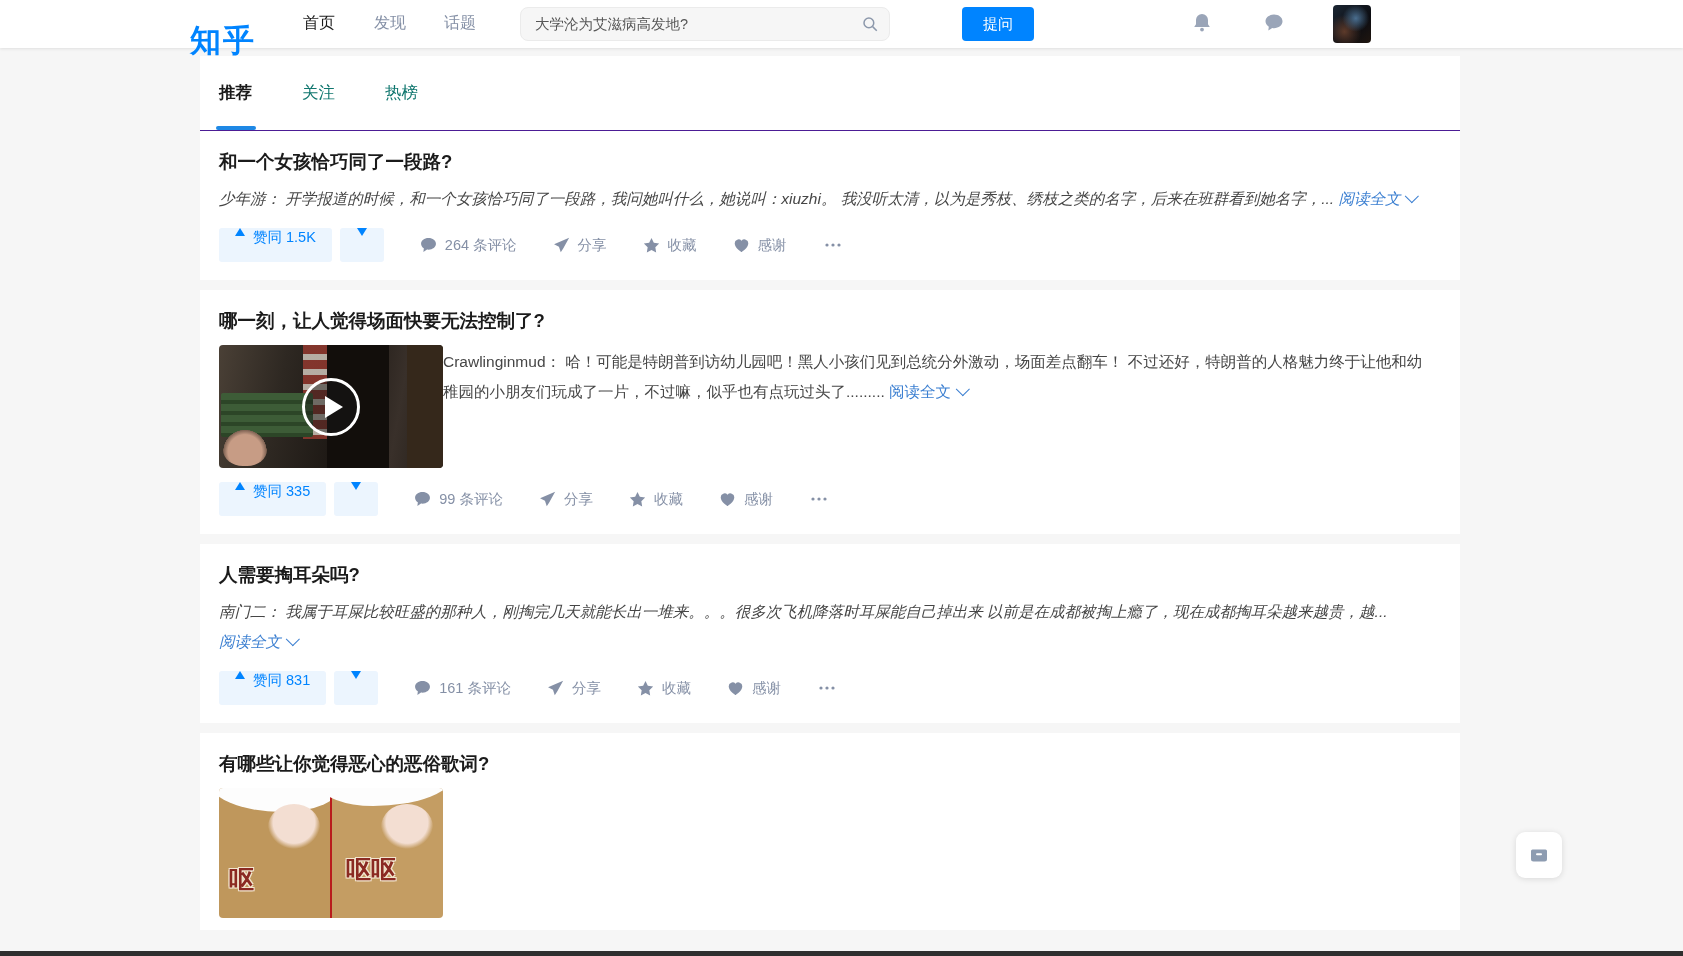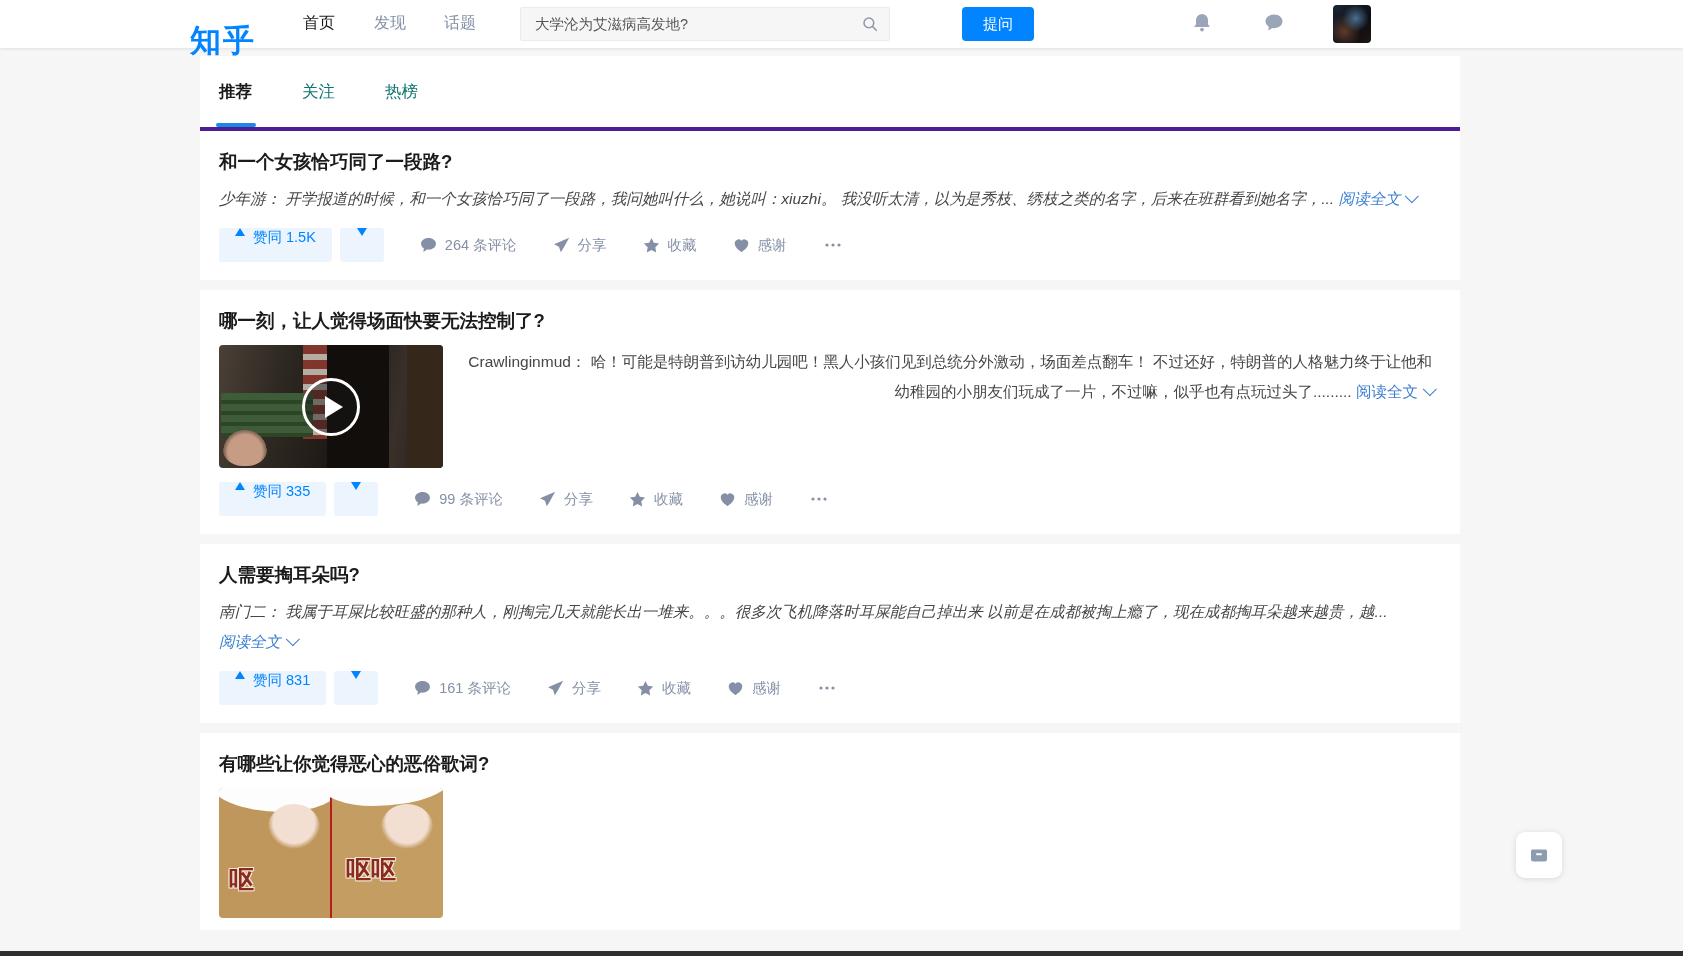--- a/index.html
+++ b/index.html
@@ -23,21 +23,21 @@
   }
   .nav-item {
     position:absolute; top:13px; font-size:16px; color:#8590a6; cursor:pointer;
   }
   .nav-item.active { color:#1a1a1a; }
   .nav-home { left:303px; }
   .nav-discover { left:374px; }
   .nav-topic { left:444px; }
   .search-box {
     position:absolute; left:520px; top:7px; width:370px; height:34px;
-    background:#f6f6f6; border:1px solid #ebebeb; border-radius:2px;
+    background:#f6f6f6; border:1px solid #ebebeb; border-radius:8px;
     display:flex; align-items:center; padding:0 10px 0 14px;
   }
   .search-input {
     flex:1; border:none; outline:none; background:transparent;
     font-size:14.5px; color:#565656; font-family:inherit;
   }
   .search-icon { width:18px; height:18px; color:#8c98ab; cursor:pointer; flex:0 0 auto; }
   .ask-btn {
     position:absolute; left:962px; top:7px; width:72px; height:34px;
     background:#0084ff; color:#fff; border:none; border-radius:4px;
@@ -53,21 +53,21 @@
       radial-gradient(circle at 60% 35%, #4a6e8f 0%, rgba(74,110,143,0) 40%),
       radial-gradient(circle at 30% 70%, #5d3a2a 0%, rgba(93,58,42,0) 45%),
       linear-gradient(140deg,#1b2633 0%, #0c0d12 60%, #20160f 100%);
   }
 
   
   .main { position:absolute; left:200px; top:56px; width:1260px; }
   .block { background:#fff; margin-bottom:10px; }
 
   .tabs { height:75px; display:flex; align-items:center; padding-left:19px;
-          border-bottom:4px solid #4c1d95; }
+          border-bottom:1px solid #4c1d95; }
   .tab { font-size:16.5px; color:#0f766e; margin-right:50px; cursor:pointer;
          position:relative; height:100%; display:flex; align-items:center; }
   .tab.active { font-weight:700; color:#1a1a1a; }
   .tab.active::after {
     content:""; position:absolute; left:50%; transform:translateX(-50%);
     bottom:0; width:40px; height:4px; background:#1e88e5; border-radius:2px;
   }
 
   .card { padding:18px 28px 12px 19px; }
   .card-title { font-size:18.5px; font-weight:700; color:#1b1b1b; cursor:pointer; }
@@ -75,21 +75,21 @@
     margin-top:10px; font-size:15.5px; color:#464646; line-height:30px;
     max-width:1215px;
     font-style:italic;
   }
   .read-more { color:#3b7fd1; cursor:pointer; white-space:nowrap; }
   .chev { display:inline-block; width:10px; height:10px; margin-left:4px;
           border-right:1.6px solid #3b7fd1; border-bottom:1.6px solid #3b7fd1;
           transform:rotate(45deg) translateY(-4px); }
 
   .card-body { display:flex; margin-top:12px; }
-  .body-text { flex:1; font-size:15.5px; color:#464646; line-height:30px; margin-left:20px; margin-top:2px;text-align:right; }
+  .body-text { flex:1; font-size:15.5px; color:#464646; line-height:30px; margin-top:2px; }
 
   
   .actions { display:flex; align-items:center; margin-top:14px; padding-bottom:6px; }
   .vote-up, .vote-down {
     height:34px; background:#ecf5fe; color:#0084ff; border:none; border-radius:3px;
     font-size:14.5px; font-family:inherit; cursor:pointer;
     display:inline-flex; justify-content:center; gap:8px;
   }
   .vote-up { padding:0 16px; font-weight:500; }
   .vote-down { width:44px; margin-left:8px; }

